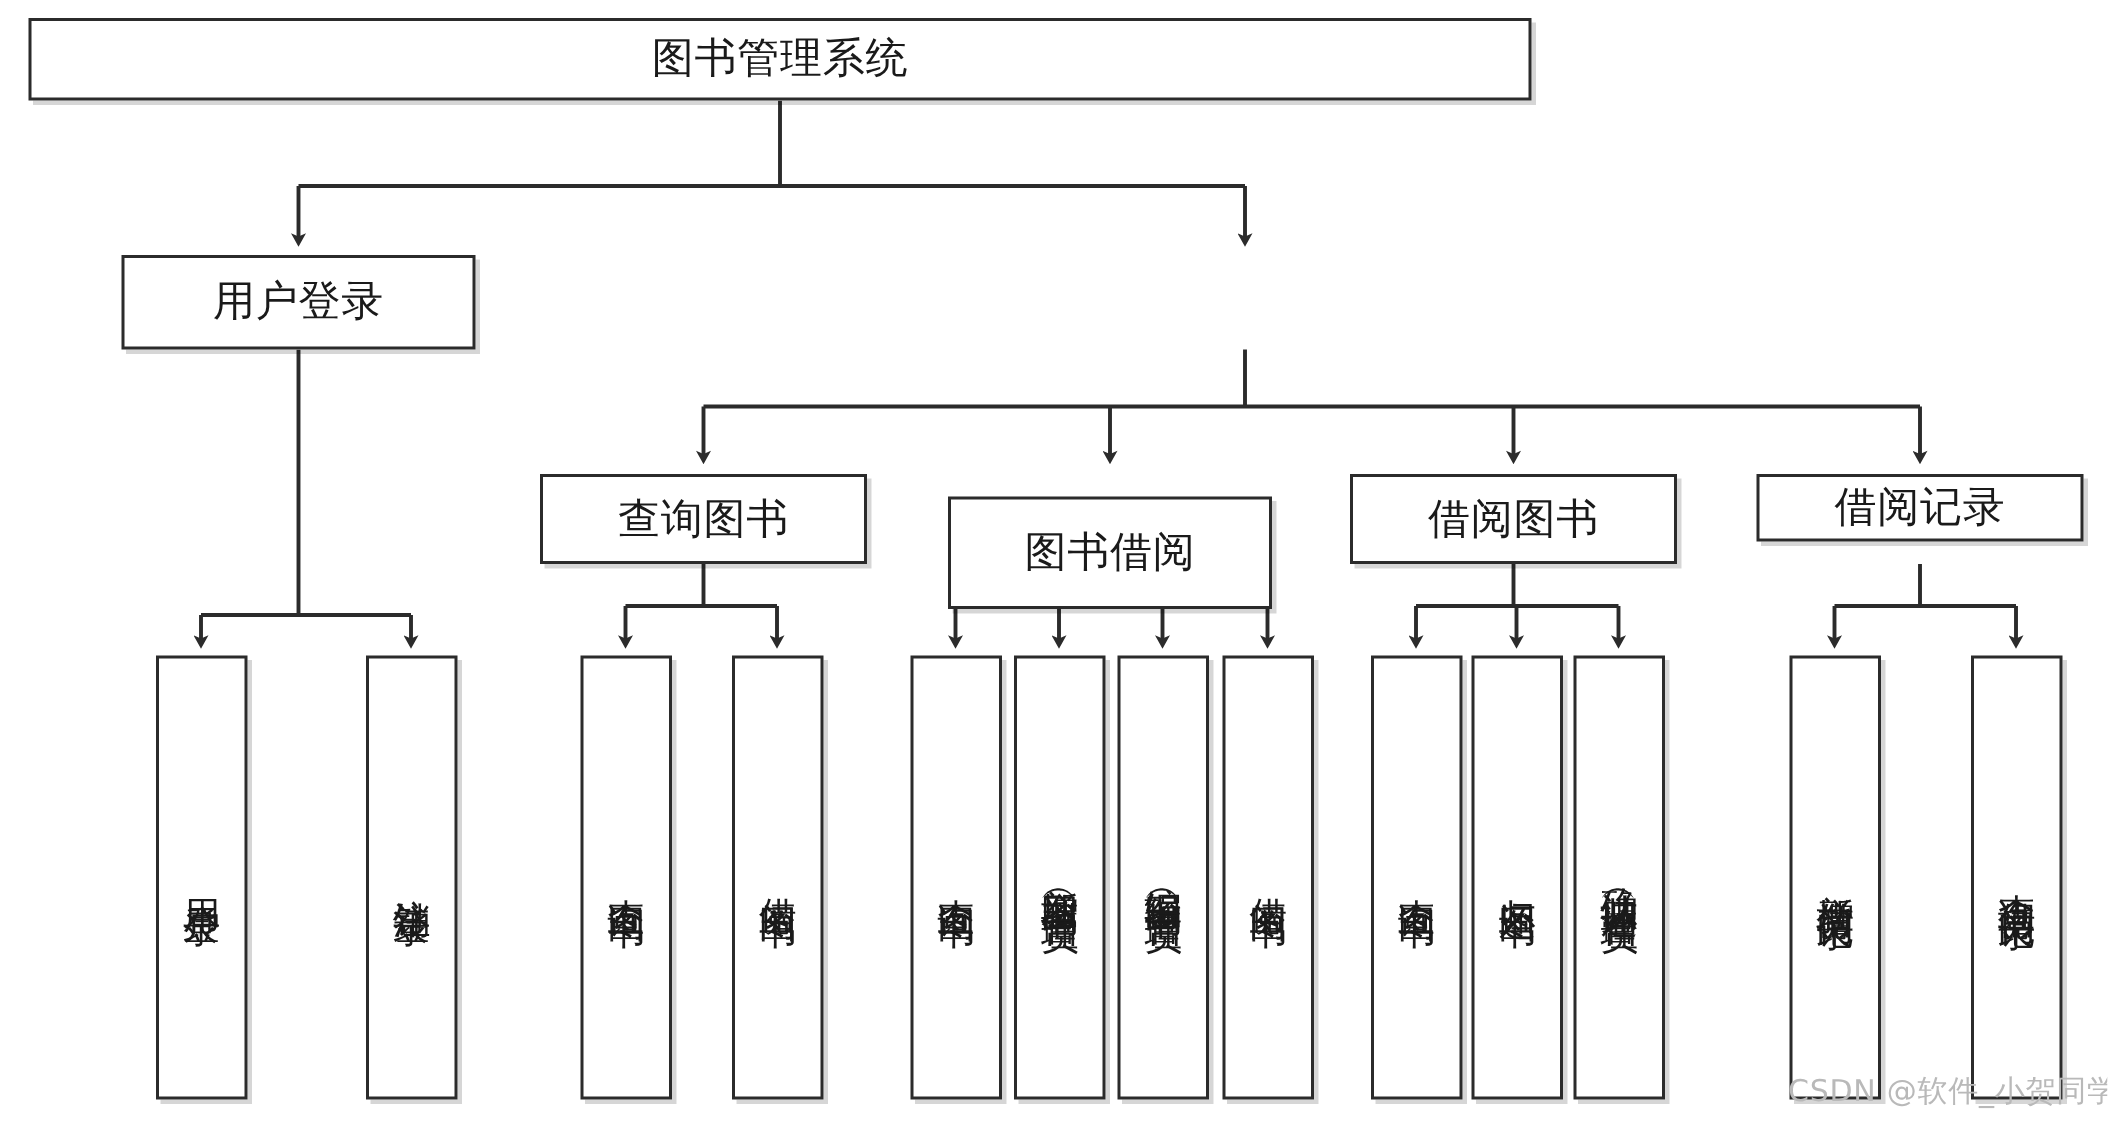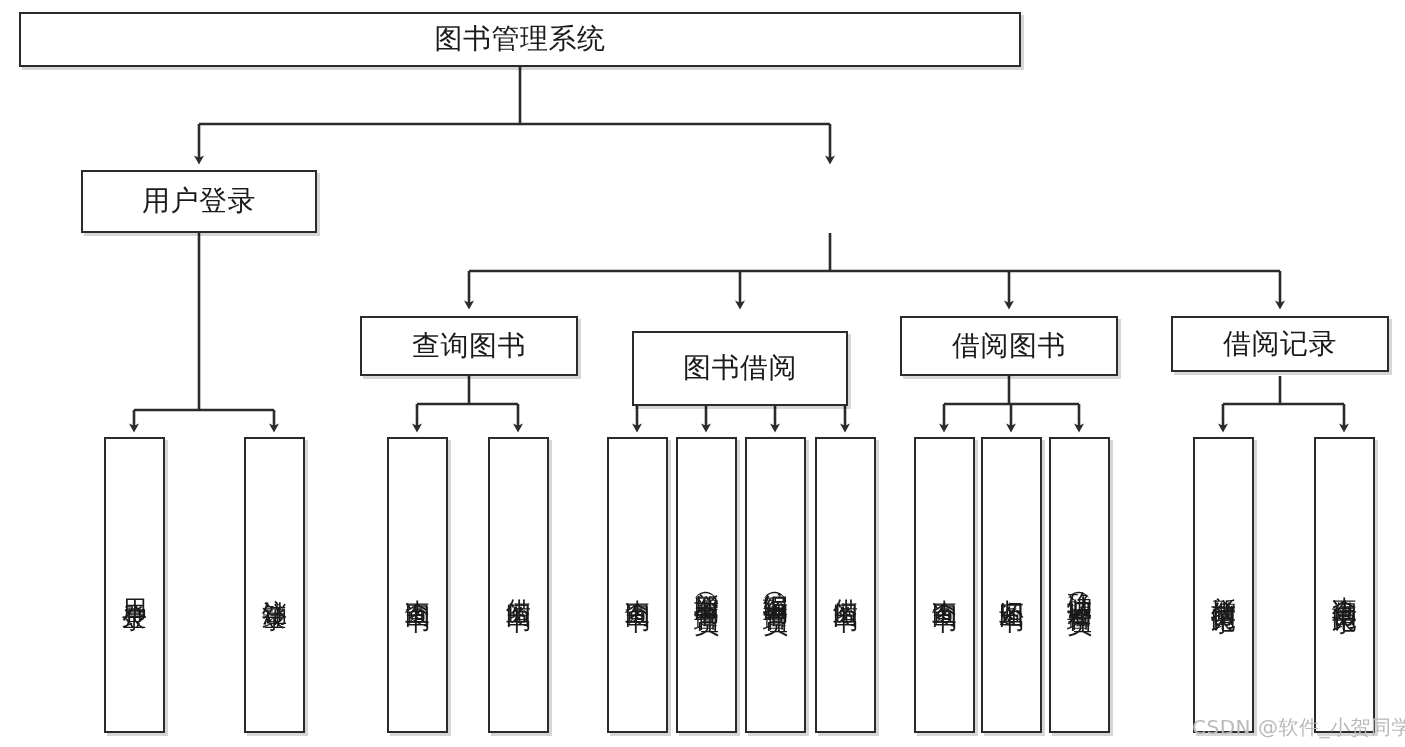--- a/index.html
+++ b/index.html
@@ -132,21 +132,21 @@
 
   <div class="node horiz" style="left:360px; top:316px; width:218px; height:60px;">
     <span class="label">查询图书</span>
   </div>
   <div class="node horiz" style="left:632px; top:331px; width:216px; height:75px;">
     <span class="label">图书借阅</span>
   </div>
   <div class="node horiz" style="left:900px; top:316px; width:218px; height:60px;">
     <span class="label">借阅图书</span>
   </div>
-  <div class="node horiz" style="left:1171px; top:316px; width:218px; height:56px;">
+  <div class="node horiz" style="left:1171px; top:316px; width:218px; height:45px;">
     <span class="label">借阅记录</span>
   </div>
 
   <div class="node vert" style="left:104px; top:437px; width:61px; height:296px;">
     <span class="label">用户登录</span>
   </div>
   <div class="node vert" style="left:244px; top:437px; width:61px; height:296px;">
     <span class="label">注销登录</span>
   </div>
 

